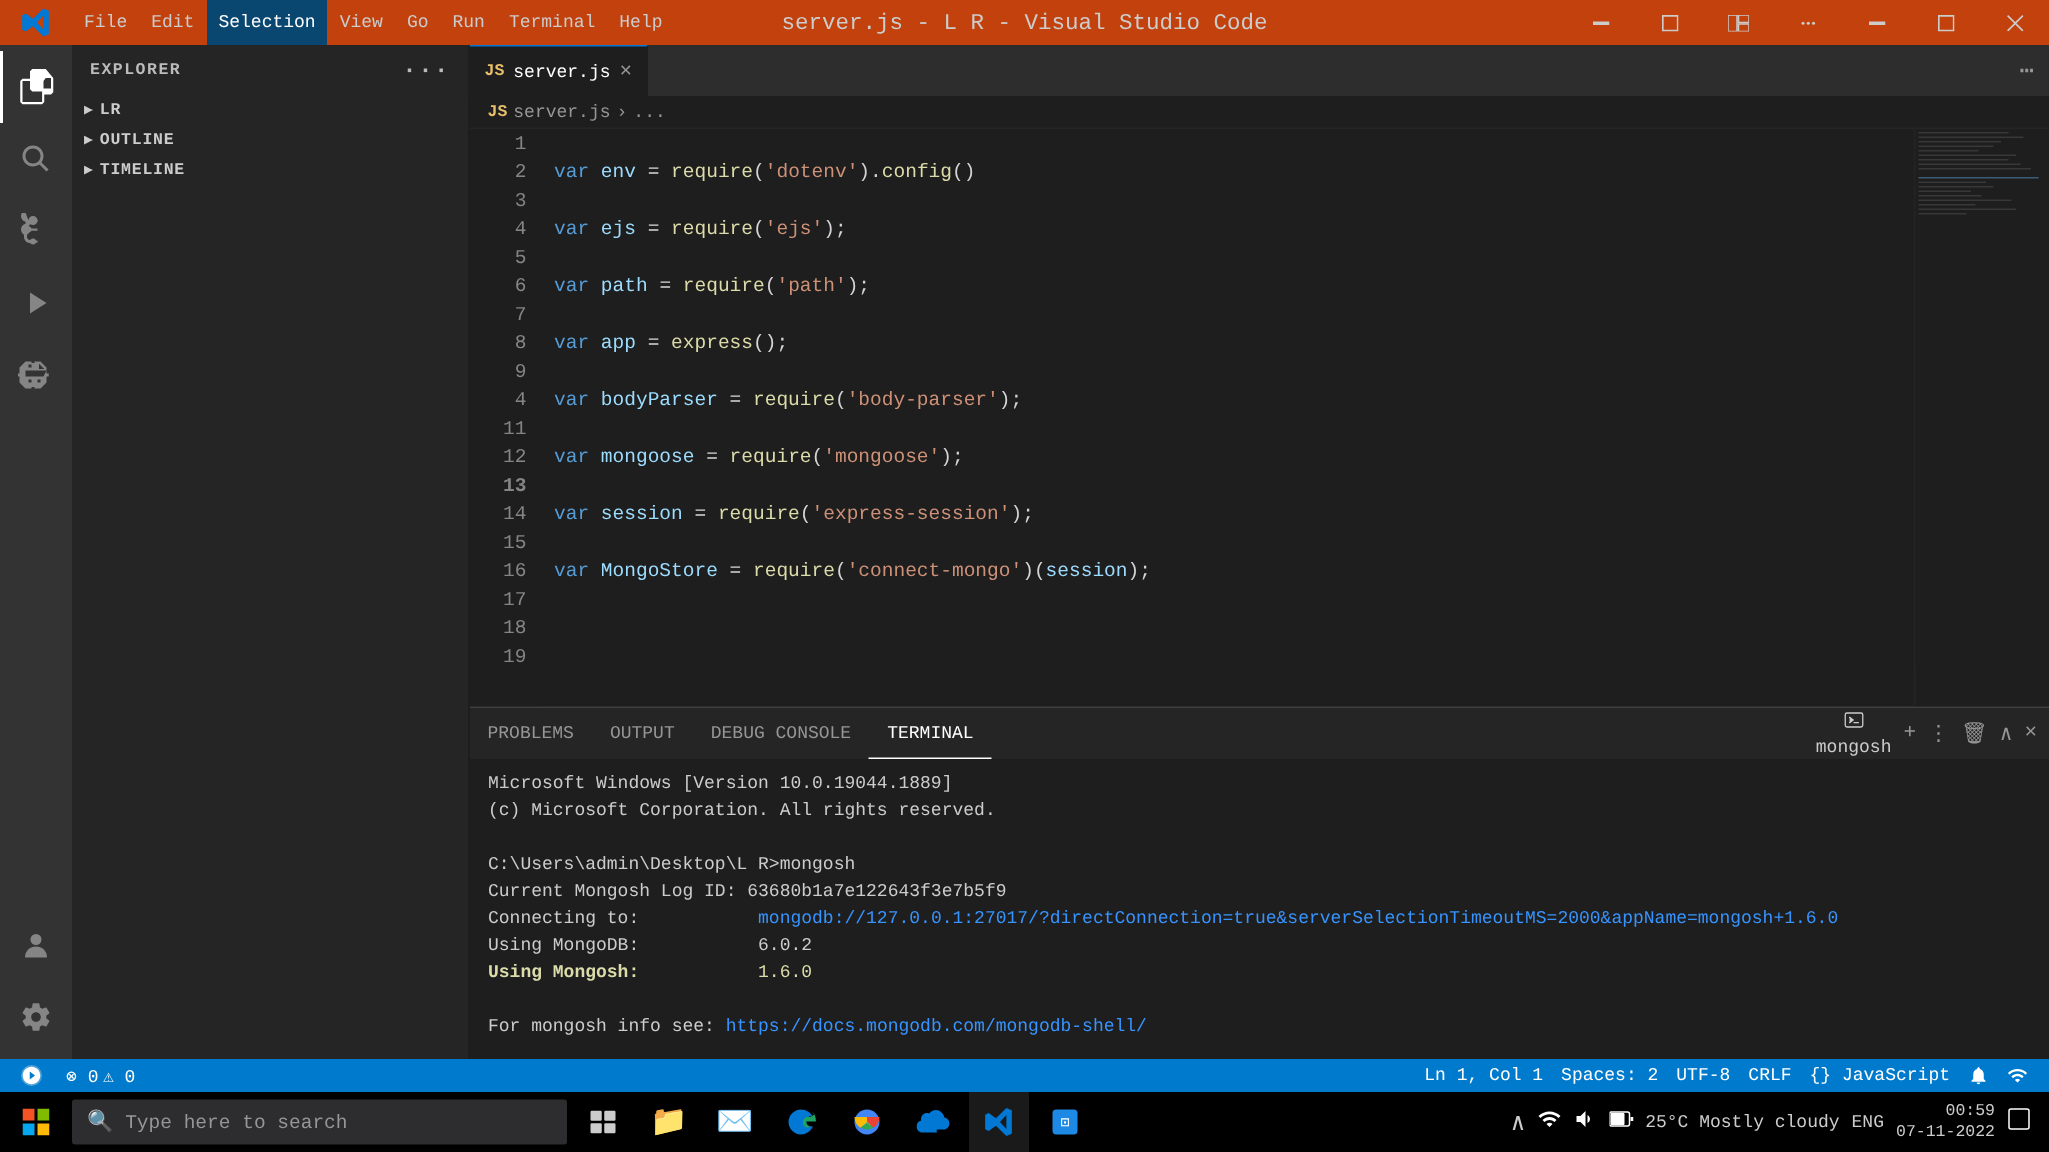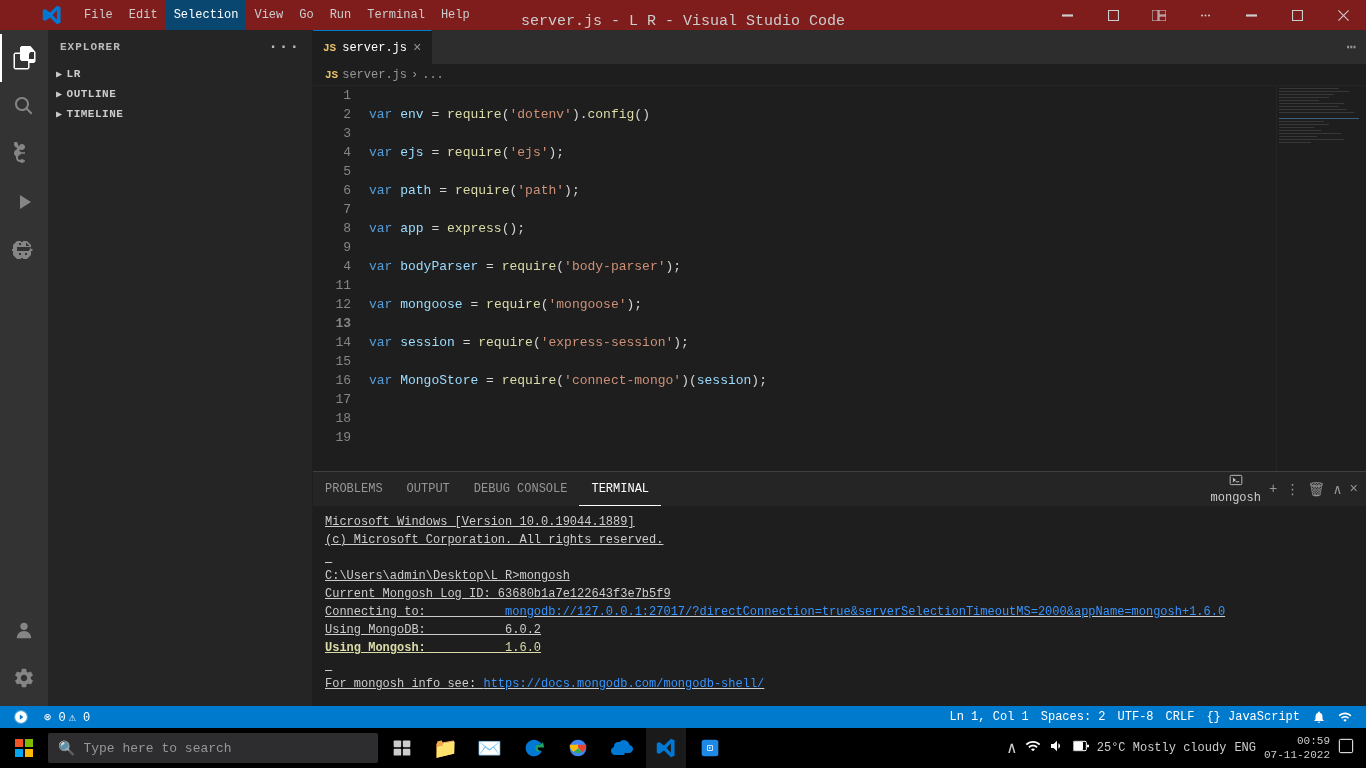--- a/index.html
+++ b/index.html
@@ -1,26 +1,25 @@
 <!DOCTYPE html>
 <html><head>
   <meta charset="utf-8">
   <style>
     * { margin: 0; padding: 0; box-sizing: border-box; }
     body { font-family: 'Consolas', 'Courier New', monospace; background: #1e1e1e; color: #d4d4d4; width: 1366px; height: 768px; overflow: hidden; font-size: 13px; }
 
     
     #titlebar {
-      background: #7f1d1d;
+      background: #c2410c;
       height: 30px;
       display: flex;
-      align-items: flex-end;
+      align-items: center;
       justify-content: space-between;
       user-select: none;
-      padding-left: 28px;
     }
     #titlebar-menu {
       display: flex;
       align-items: center;
       height: 100%;
     }
     #titlebar-logo {
       width: 48px;
       display: flex;
       align-items: center;
@@ -254,21 +253,21 @@
     }
     #terminal-content {
       flex: 1;
       overflow-y: auto;
       padding: 6px 12px;
       font-size: 12px;
       line-height: 18px;
       color: #cccccc;
       font-family: 'Consolas', 'Courier New', monospace;
     }
-    .term-line { white-space: pre; text-decoration: underline; }
+    .term-line { white-space: pre; }
     .term-yellow { color: #dcdcaa; }
     .term-link { color: #3794ff; }
     .term-bold { font-weight: bold; }
 
     
     #status-bar {
       height: 22px;
       background: #007acc;
       display: flex;
       align-items: center;

